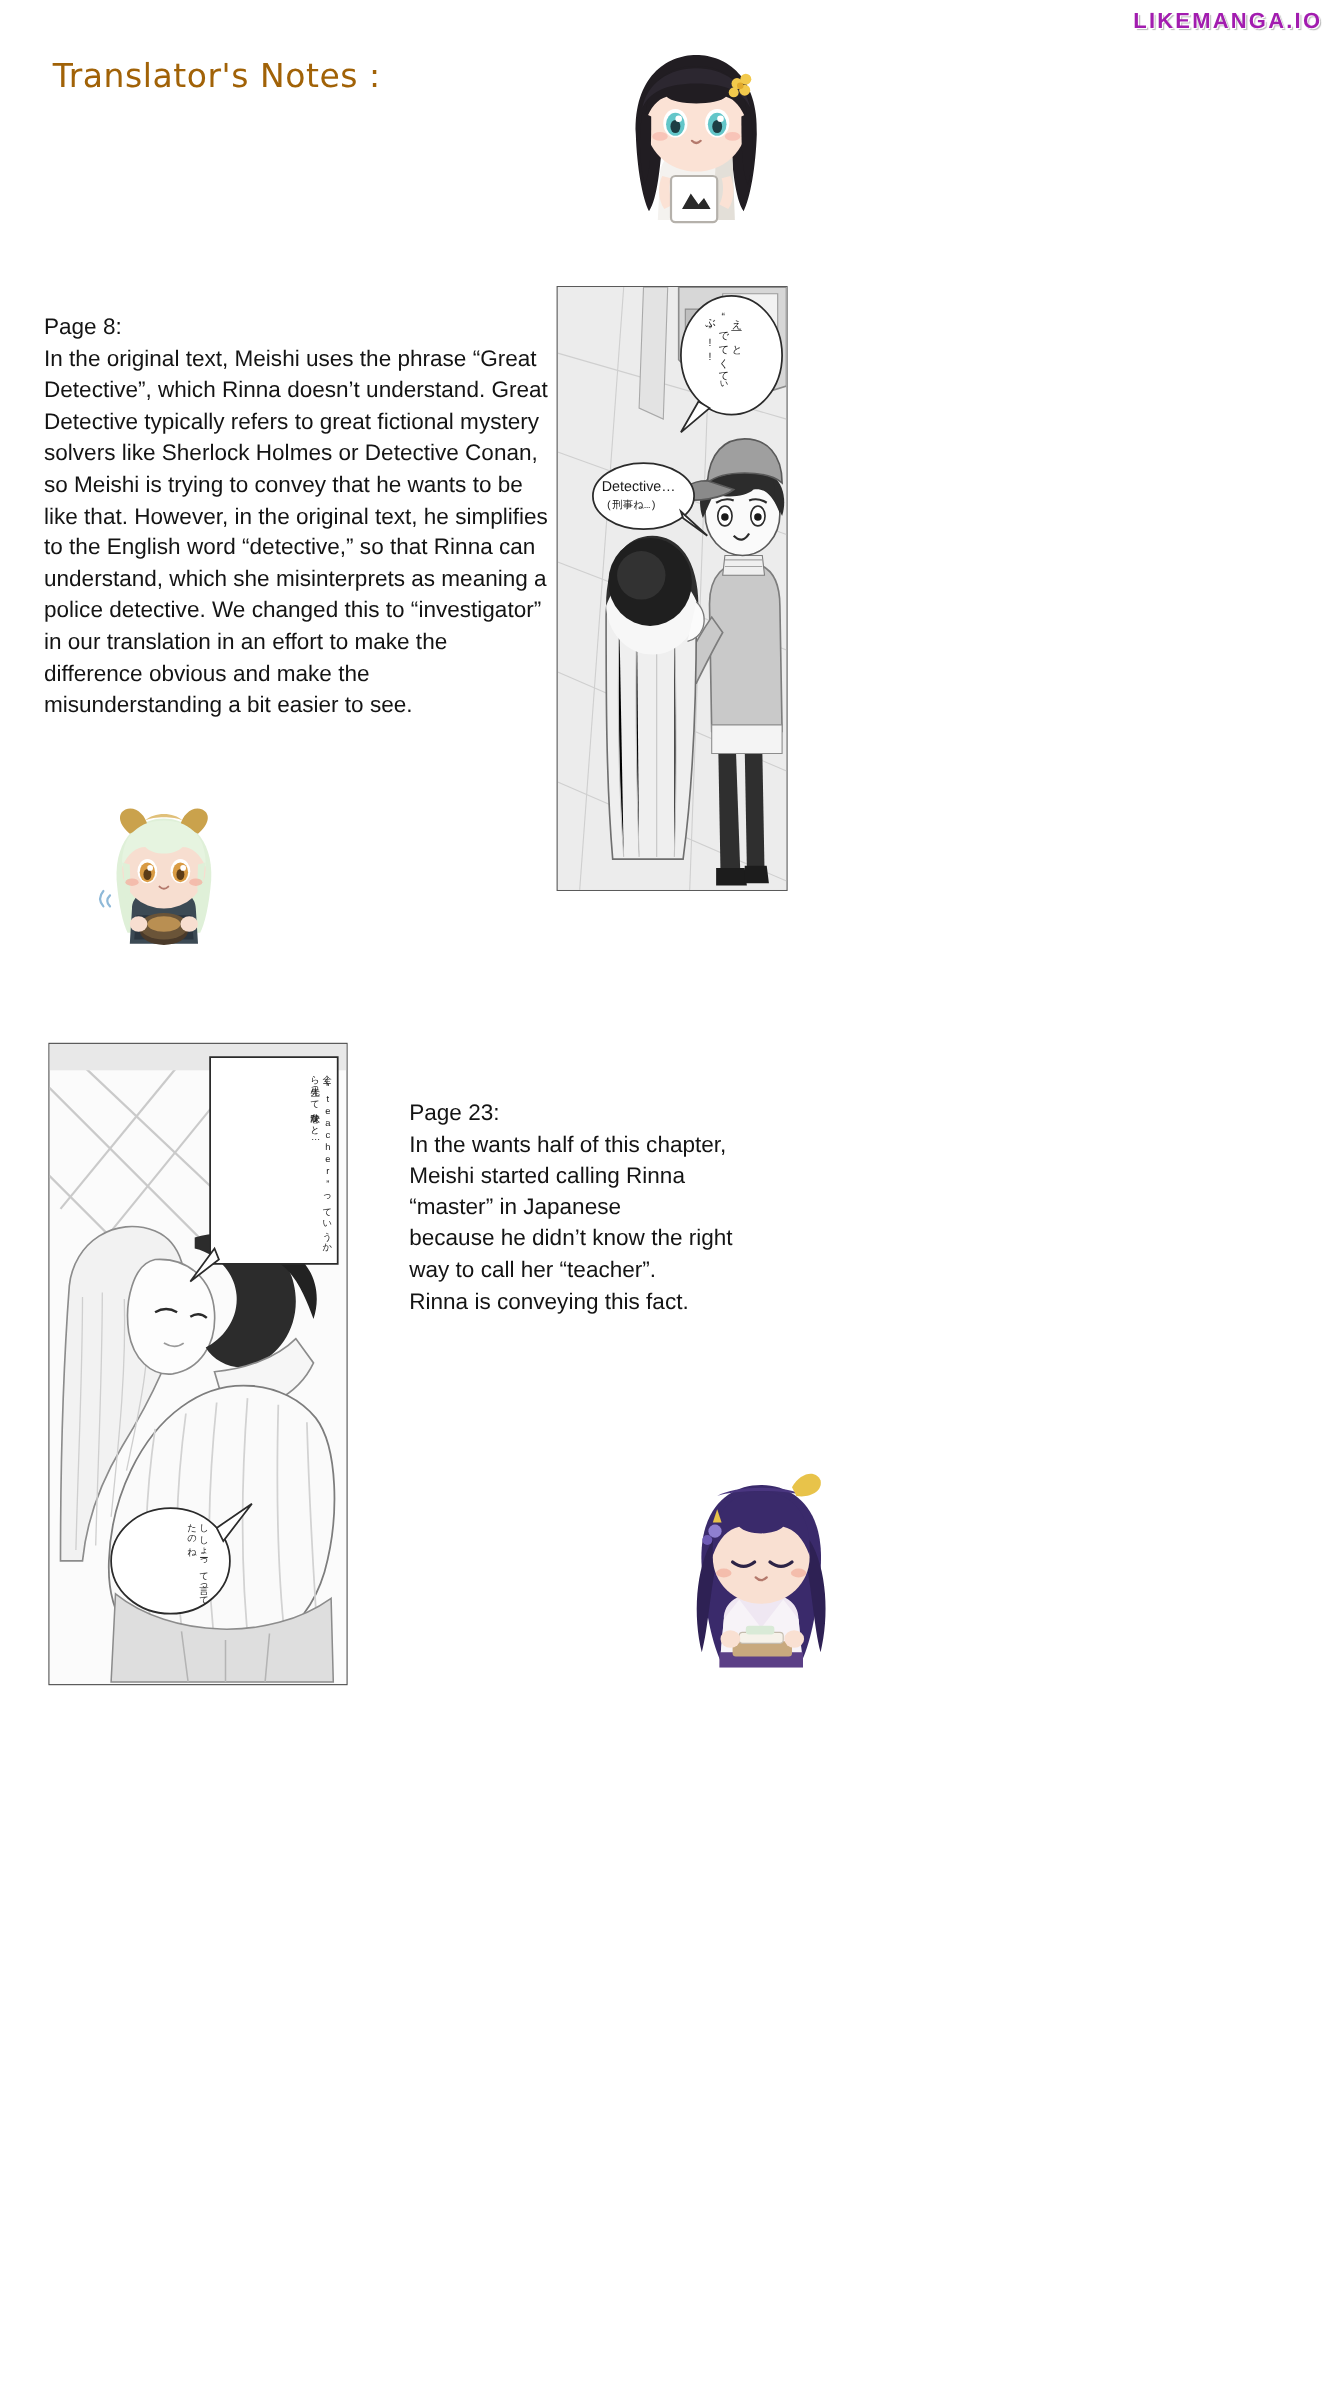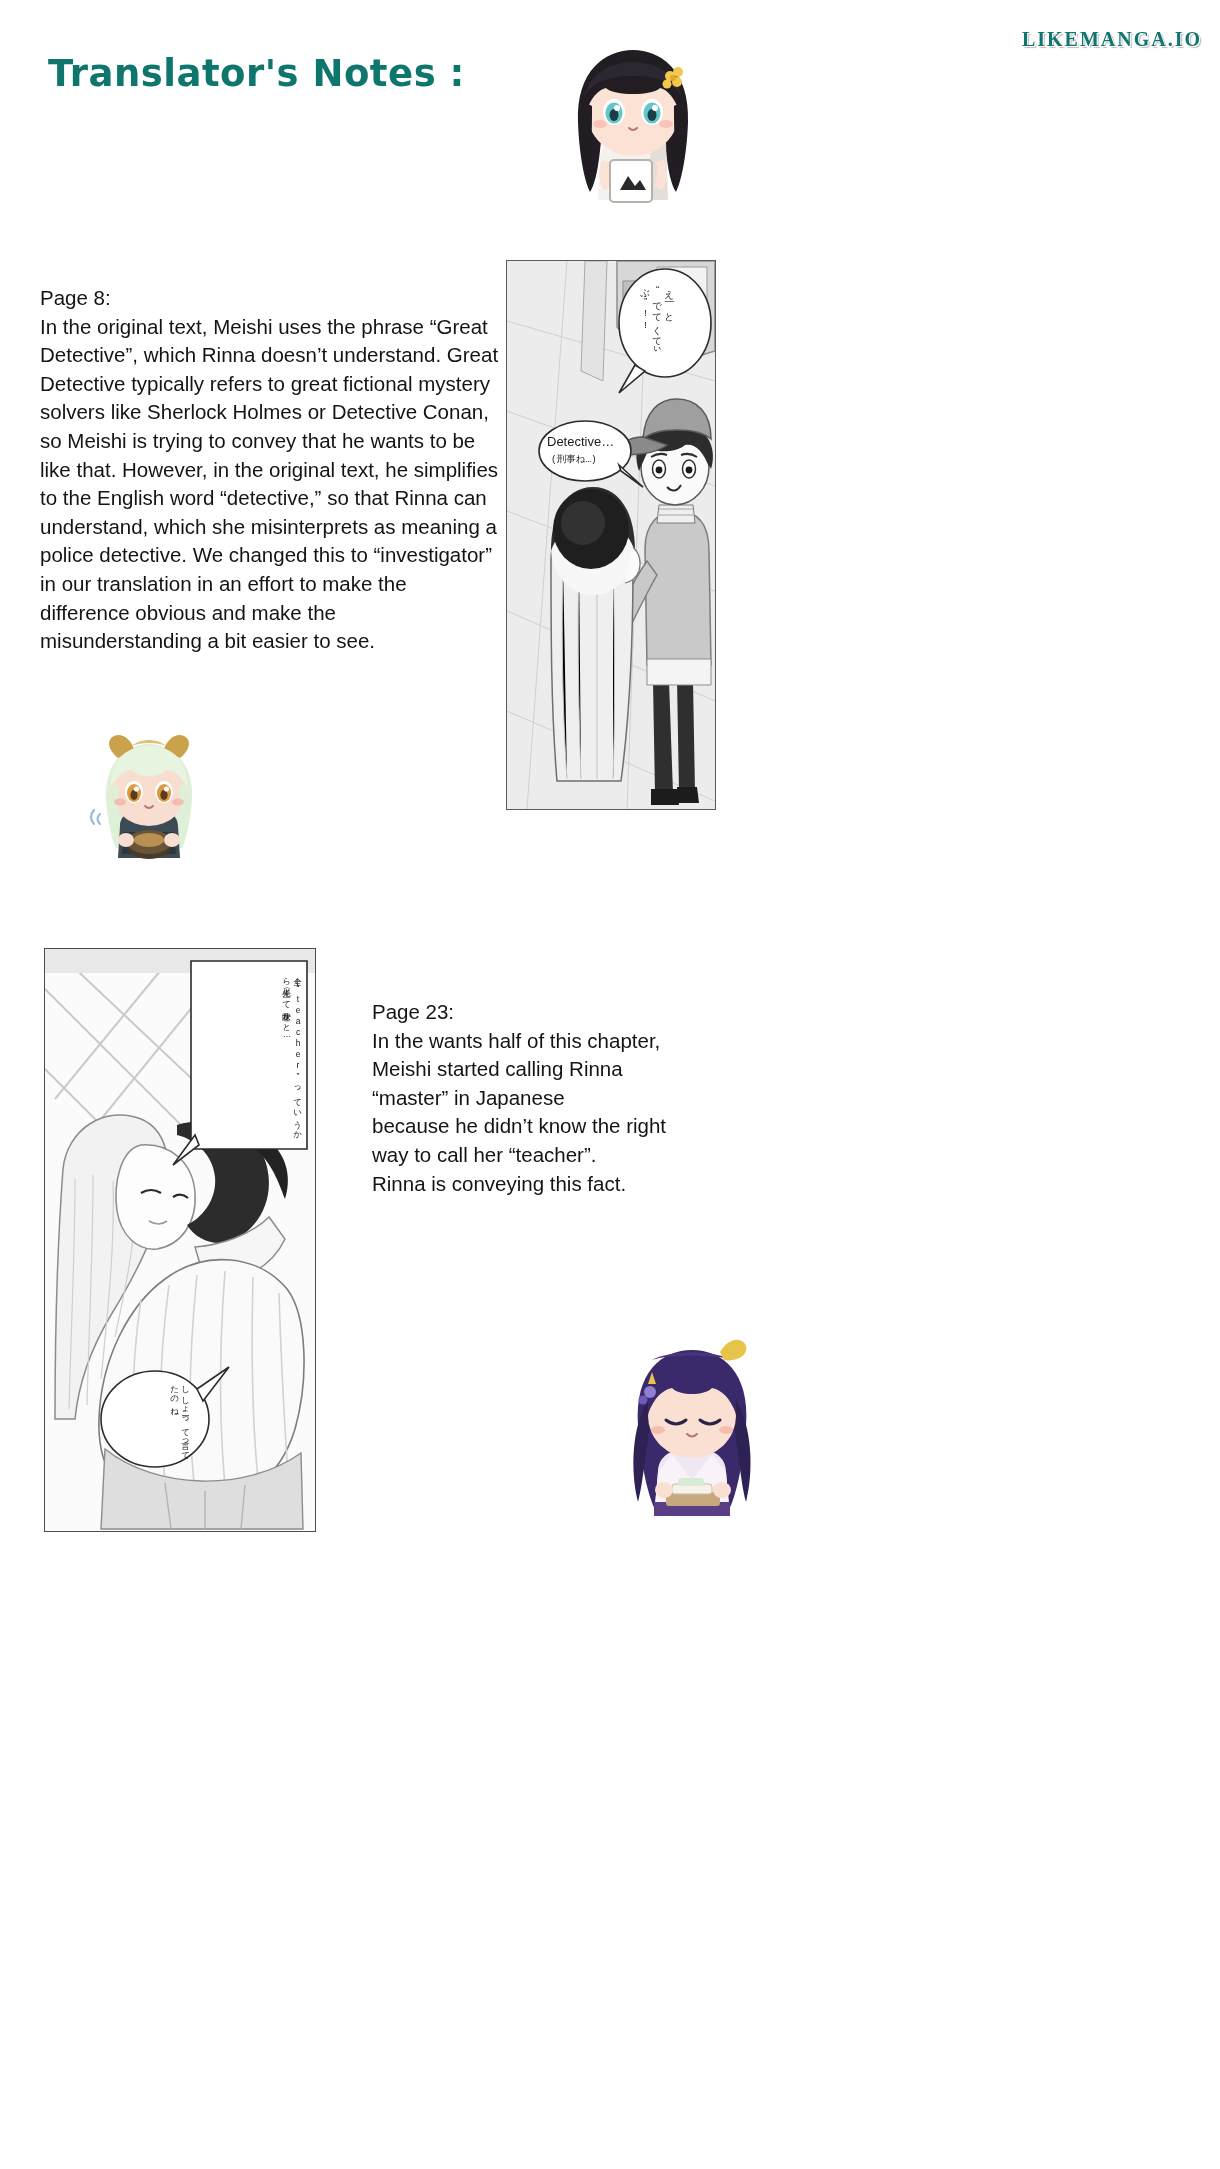--- a/index.html
+++ b/index.html
@@ -14,38 +14,37 @@
     font-family: "Liberation Sans", sans-serif;
     color: #1a1a1a;
     overflow: hidden;
   }
 
   
   .watermark {
     position: absolute;
     top: 8px;
     right: 18px;
-    font-family: Liberation Serif, serif;
+    font-family: Liberation Sans, sans-serif;
     font-size: 20px;
     font-weight: bold;
     letter-spacing: 2px;
-    color: #0f766e;
+    color: #a21caf;
     text-shadow: 1px 1px 0 #ffffff, 2px 2px 1px #b9b9b9;
-    margin-top: 20px;
   }
 
   
   .page-title {
     position: absolute;
     left: 48px;
     top: 52px;
-    font-size: 37px;
-    font-weight: 700;
+    font-size: 30px;
+    font-weight: 400;
     letter-spacing: 0.5px;
-    color: #0f766e;
+    color: #a16207;
     font-family: "DejaVu Sans", sans-serif;
   }
 
   
   .chibi1 {
     position: absolute;
     left: 548px;
     top: 40px;
     width: 170px;
     height: 170px;

